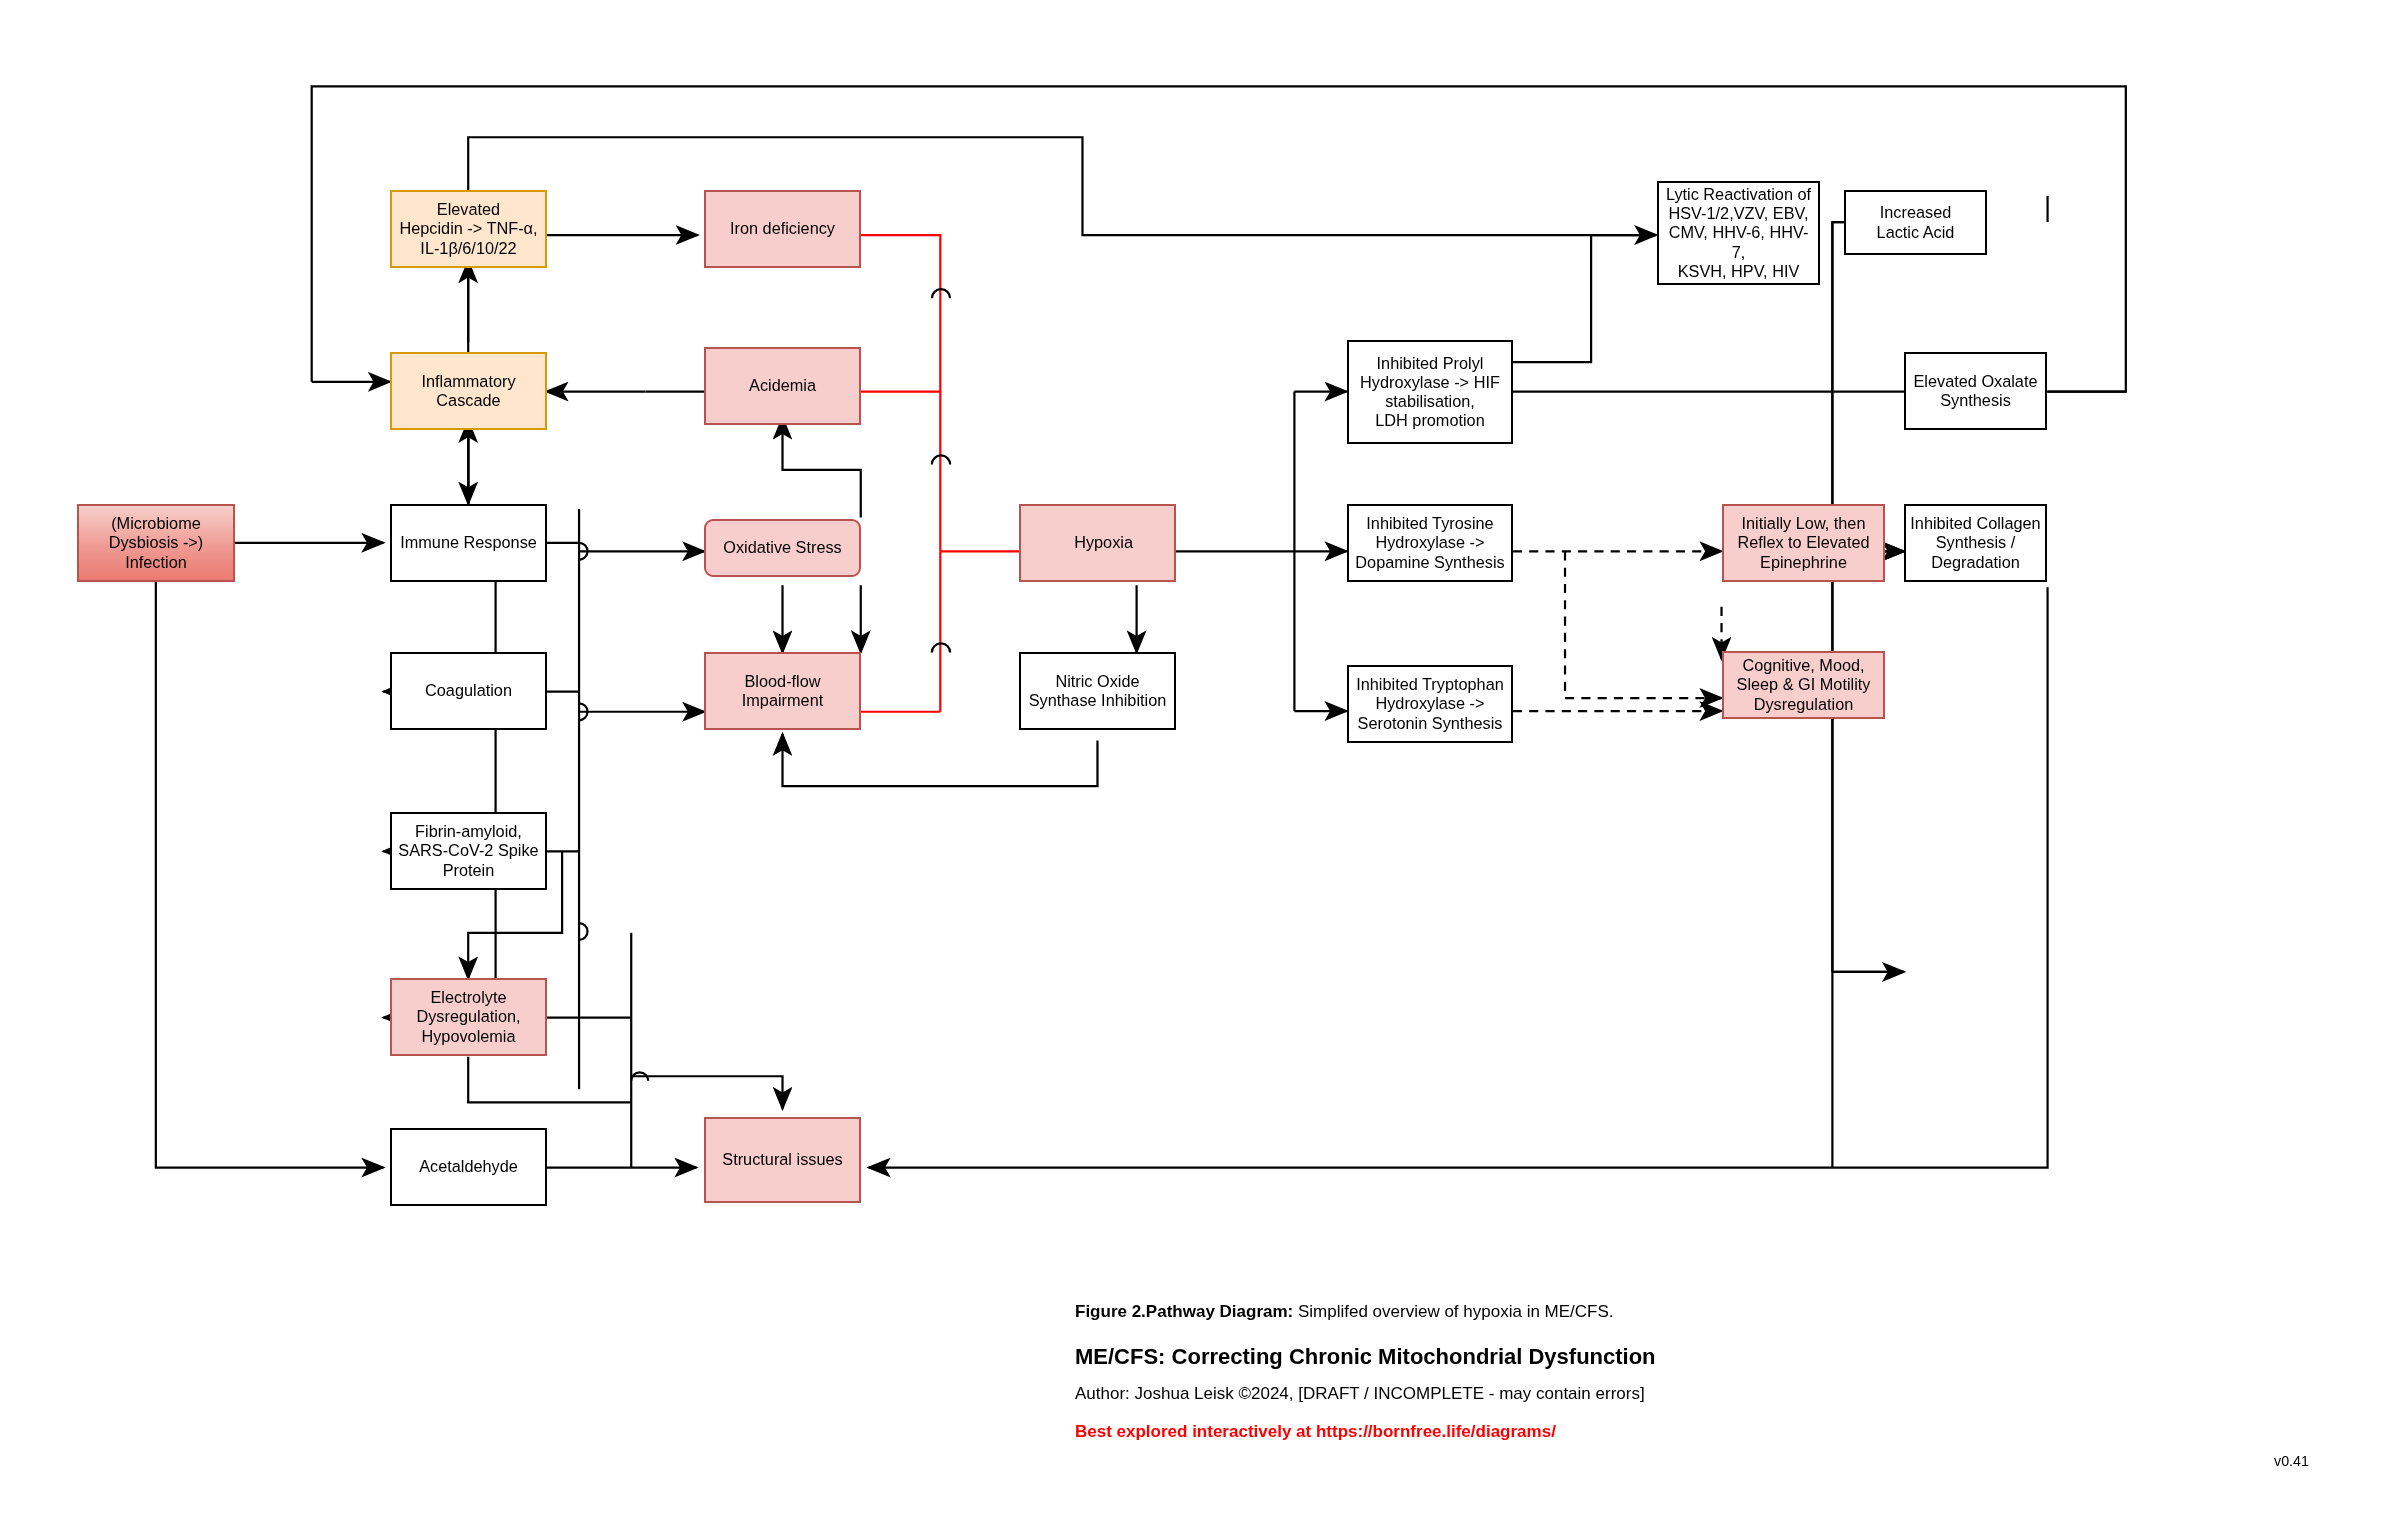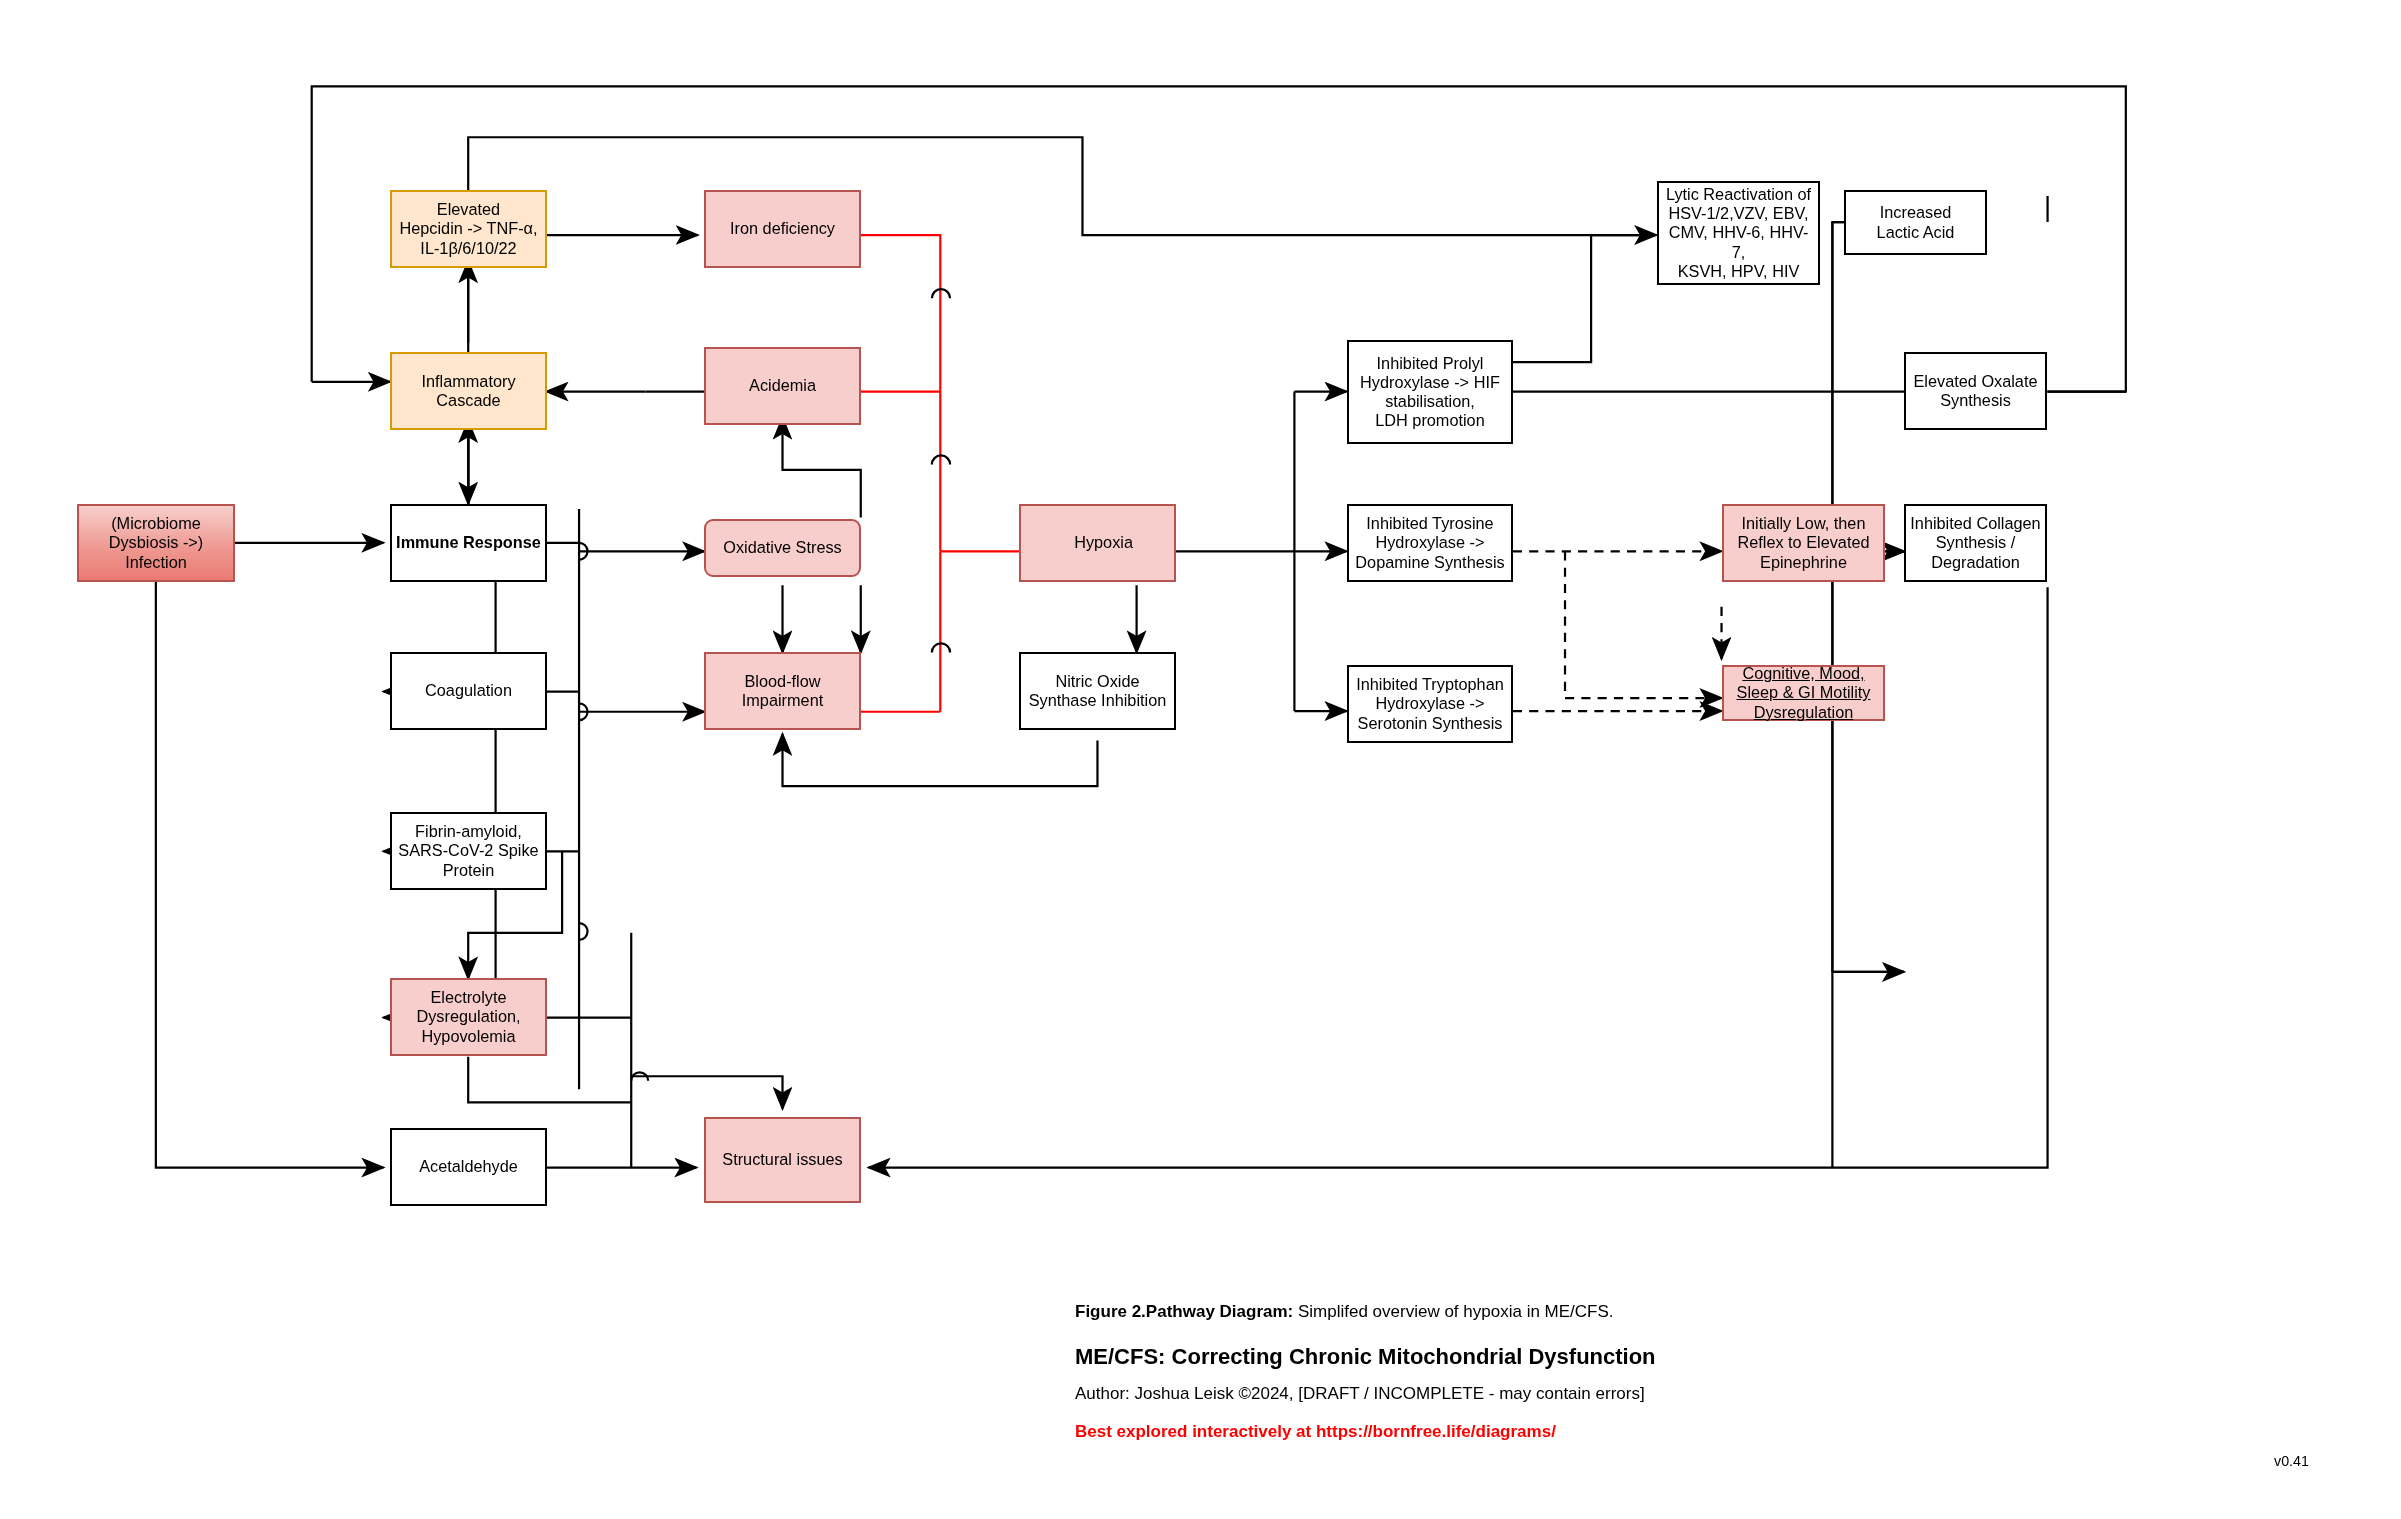--- a/index.html
+++ b/index.html
@@ -156,21 +156,21 @@
       <path d="M1429,457 a14,14 0 0 1 28,0"></path>
       <path d="M1429,712 a14,14 0 0 1 28,0"></path>
       <path d="M1429,1000 a14,14 0 0 1 28,0"></path>
     </g>
   </svg>
 
   <div class="node gradient" style="left:77px;top:504px;width:158px;height:78px;">
     <span>(Microbiome<br>Dysbiosis -&gt;)<br>Infection</span>
   </div>
 
-  <div class="node" style="left:390px;top:504px;width:157px;height:78px;font-weight:bold;">
+  <div class="node" style="left:390px;top:504px;width:157px;height:78px;">
     <span>Immune Response</span>
   </div>
 
   <div class="node" style="left:390px;top:652px;width:157px;height:78px;">
     <span>Coagulation</span>
   </div>
 
   <div class="node" style="left:390px;top:812px;width:157px;height:78px;">
     <span>Fibrin-amyloid,<br>SARS-CoV-2 Spike<br>Protein</span>
   </div>
@@ -232,21 +232,21 @@
   </div>
 
   <div class="node" style="left:1657px;top:181px;width:163px;height:104px;">
     <span>Lytic Reactivation of<br>HSV-1/2,VZV, EBV,<br>CMV, HHV-6, HHV-7,<br>KSVH, HPV, HIV</span>
   </div>
 
   <div class="node pink" style="left:1722px;top:504px;width:163px;height:78px;">
     <span>Initially Low, then<br>Reflex to Elevated<br>Epinephrine</span>
   </div>
 
-  <div class="node pink" style="left:1722px;top:665px;width:163px;height:56px;text-decoration:underline;">
+  <div class="node pink" style="left:1722px;top:651px;width:163px;height:68px;">
     <span>Cognitive, Mood,<br>Sleep &amp; GI Motility<br>Dysregulation</span>
   </div>
 
   <div class="node" style="left:1844px;top:190px;width:143px;height:65px;">
     <span>Increased<br>Lactic Acid</span>
   </div>
 
   <div class="node" style="left:1904px;top:352px;width:143px;height:78px;">
     <span>Elevated Oxalate<br>Synthesis</span>
   </div>

